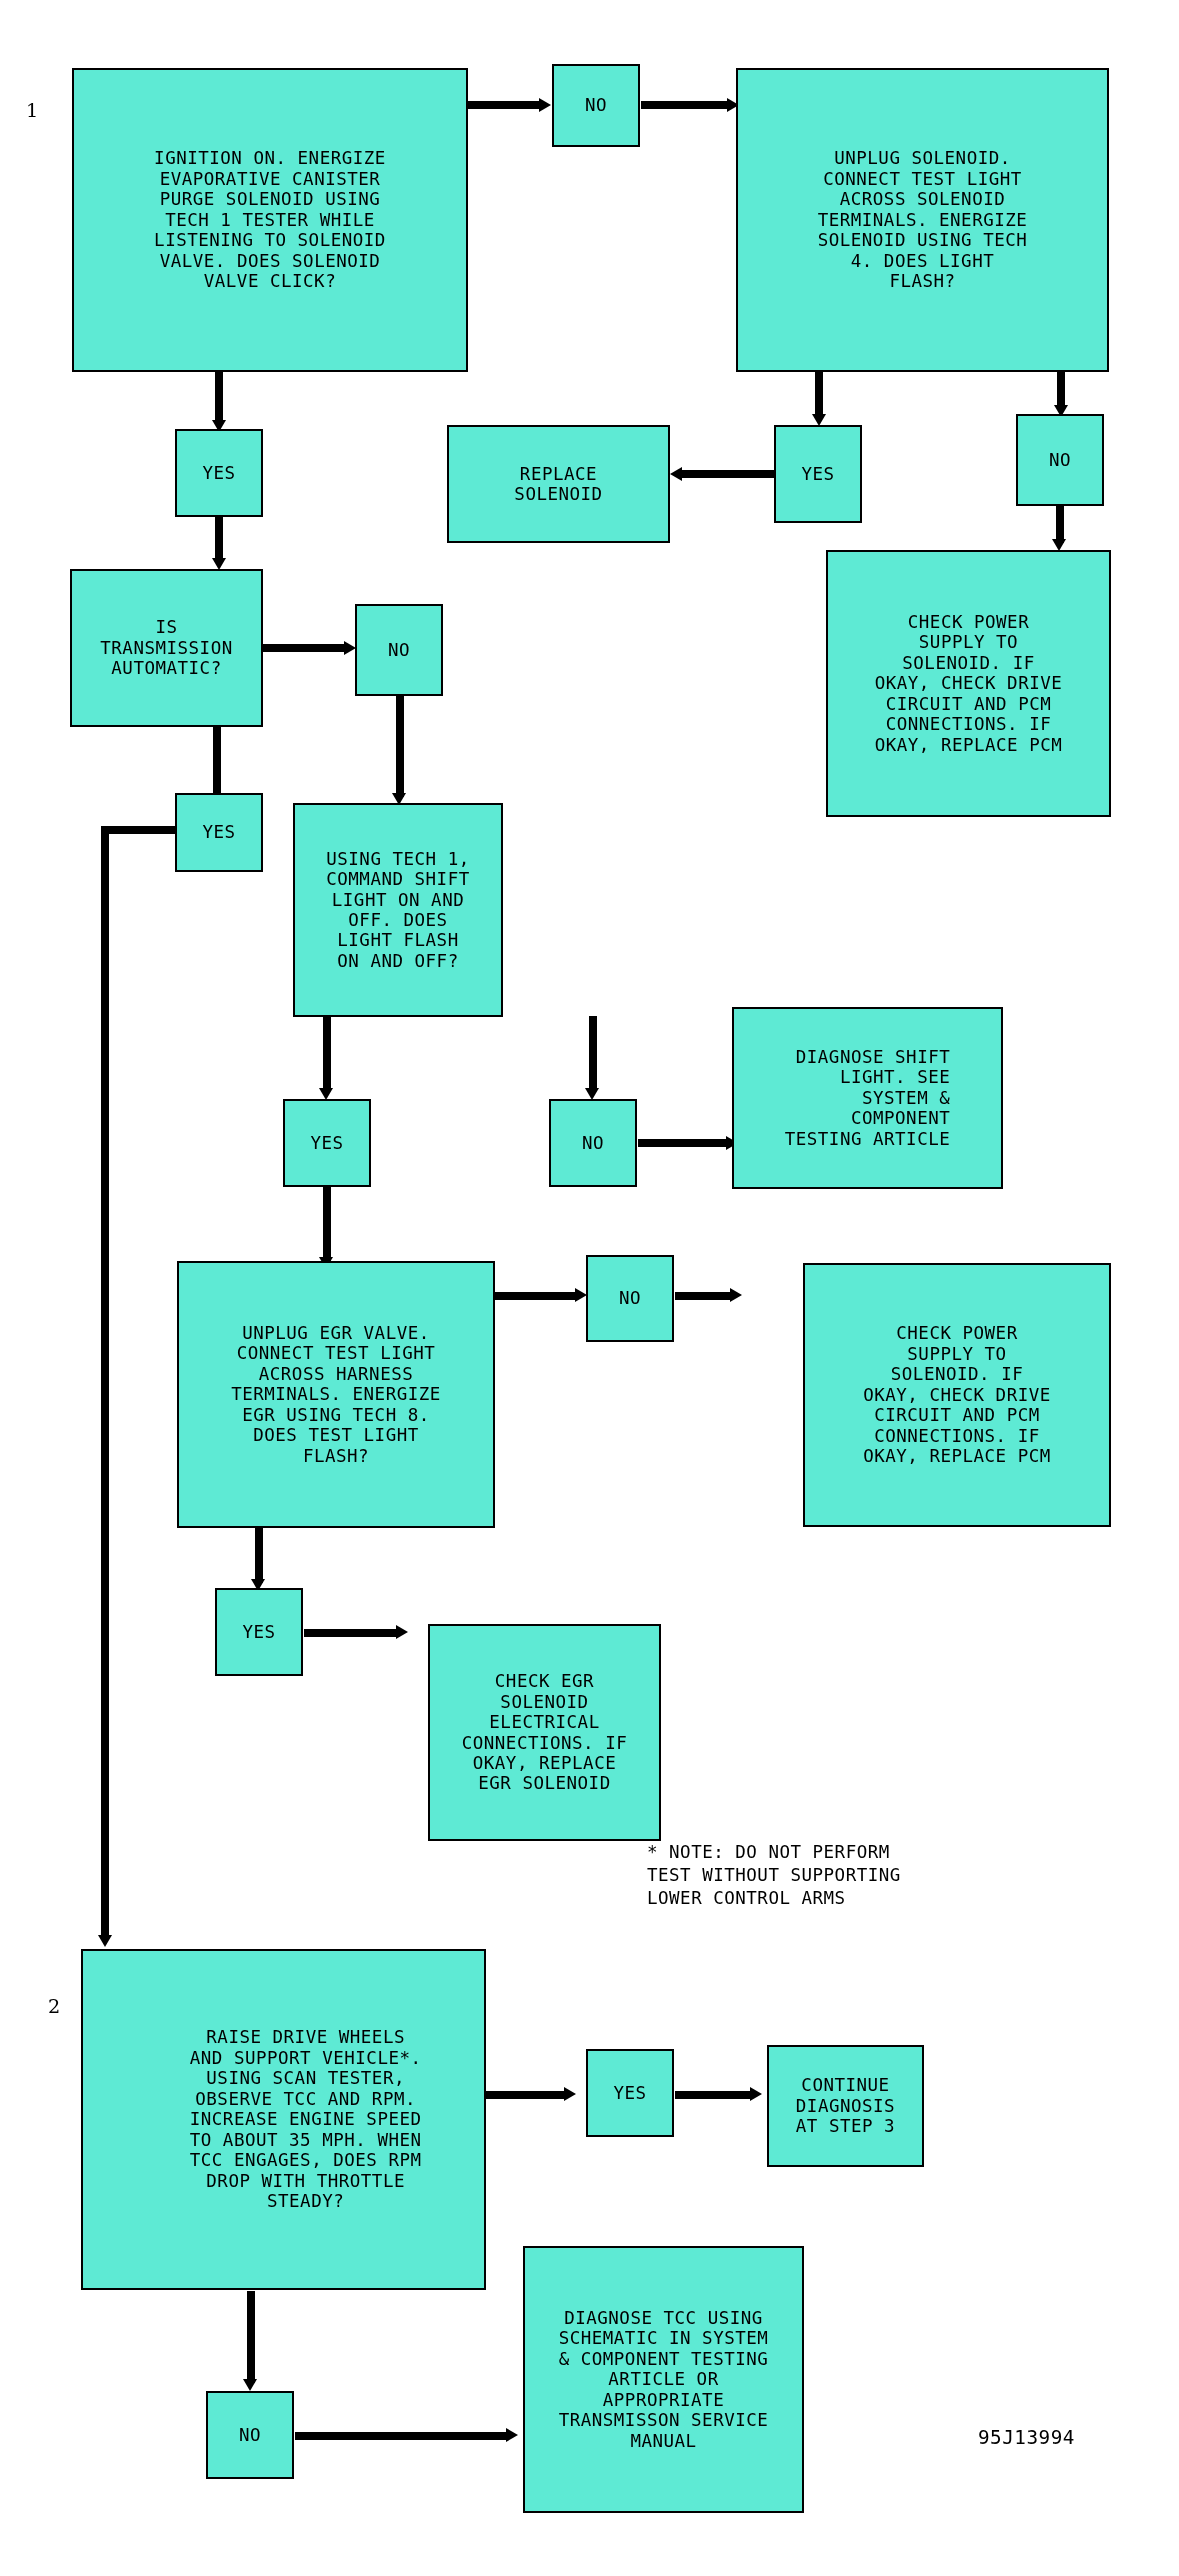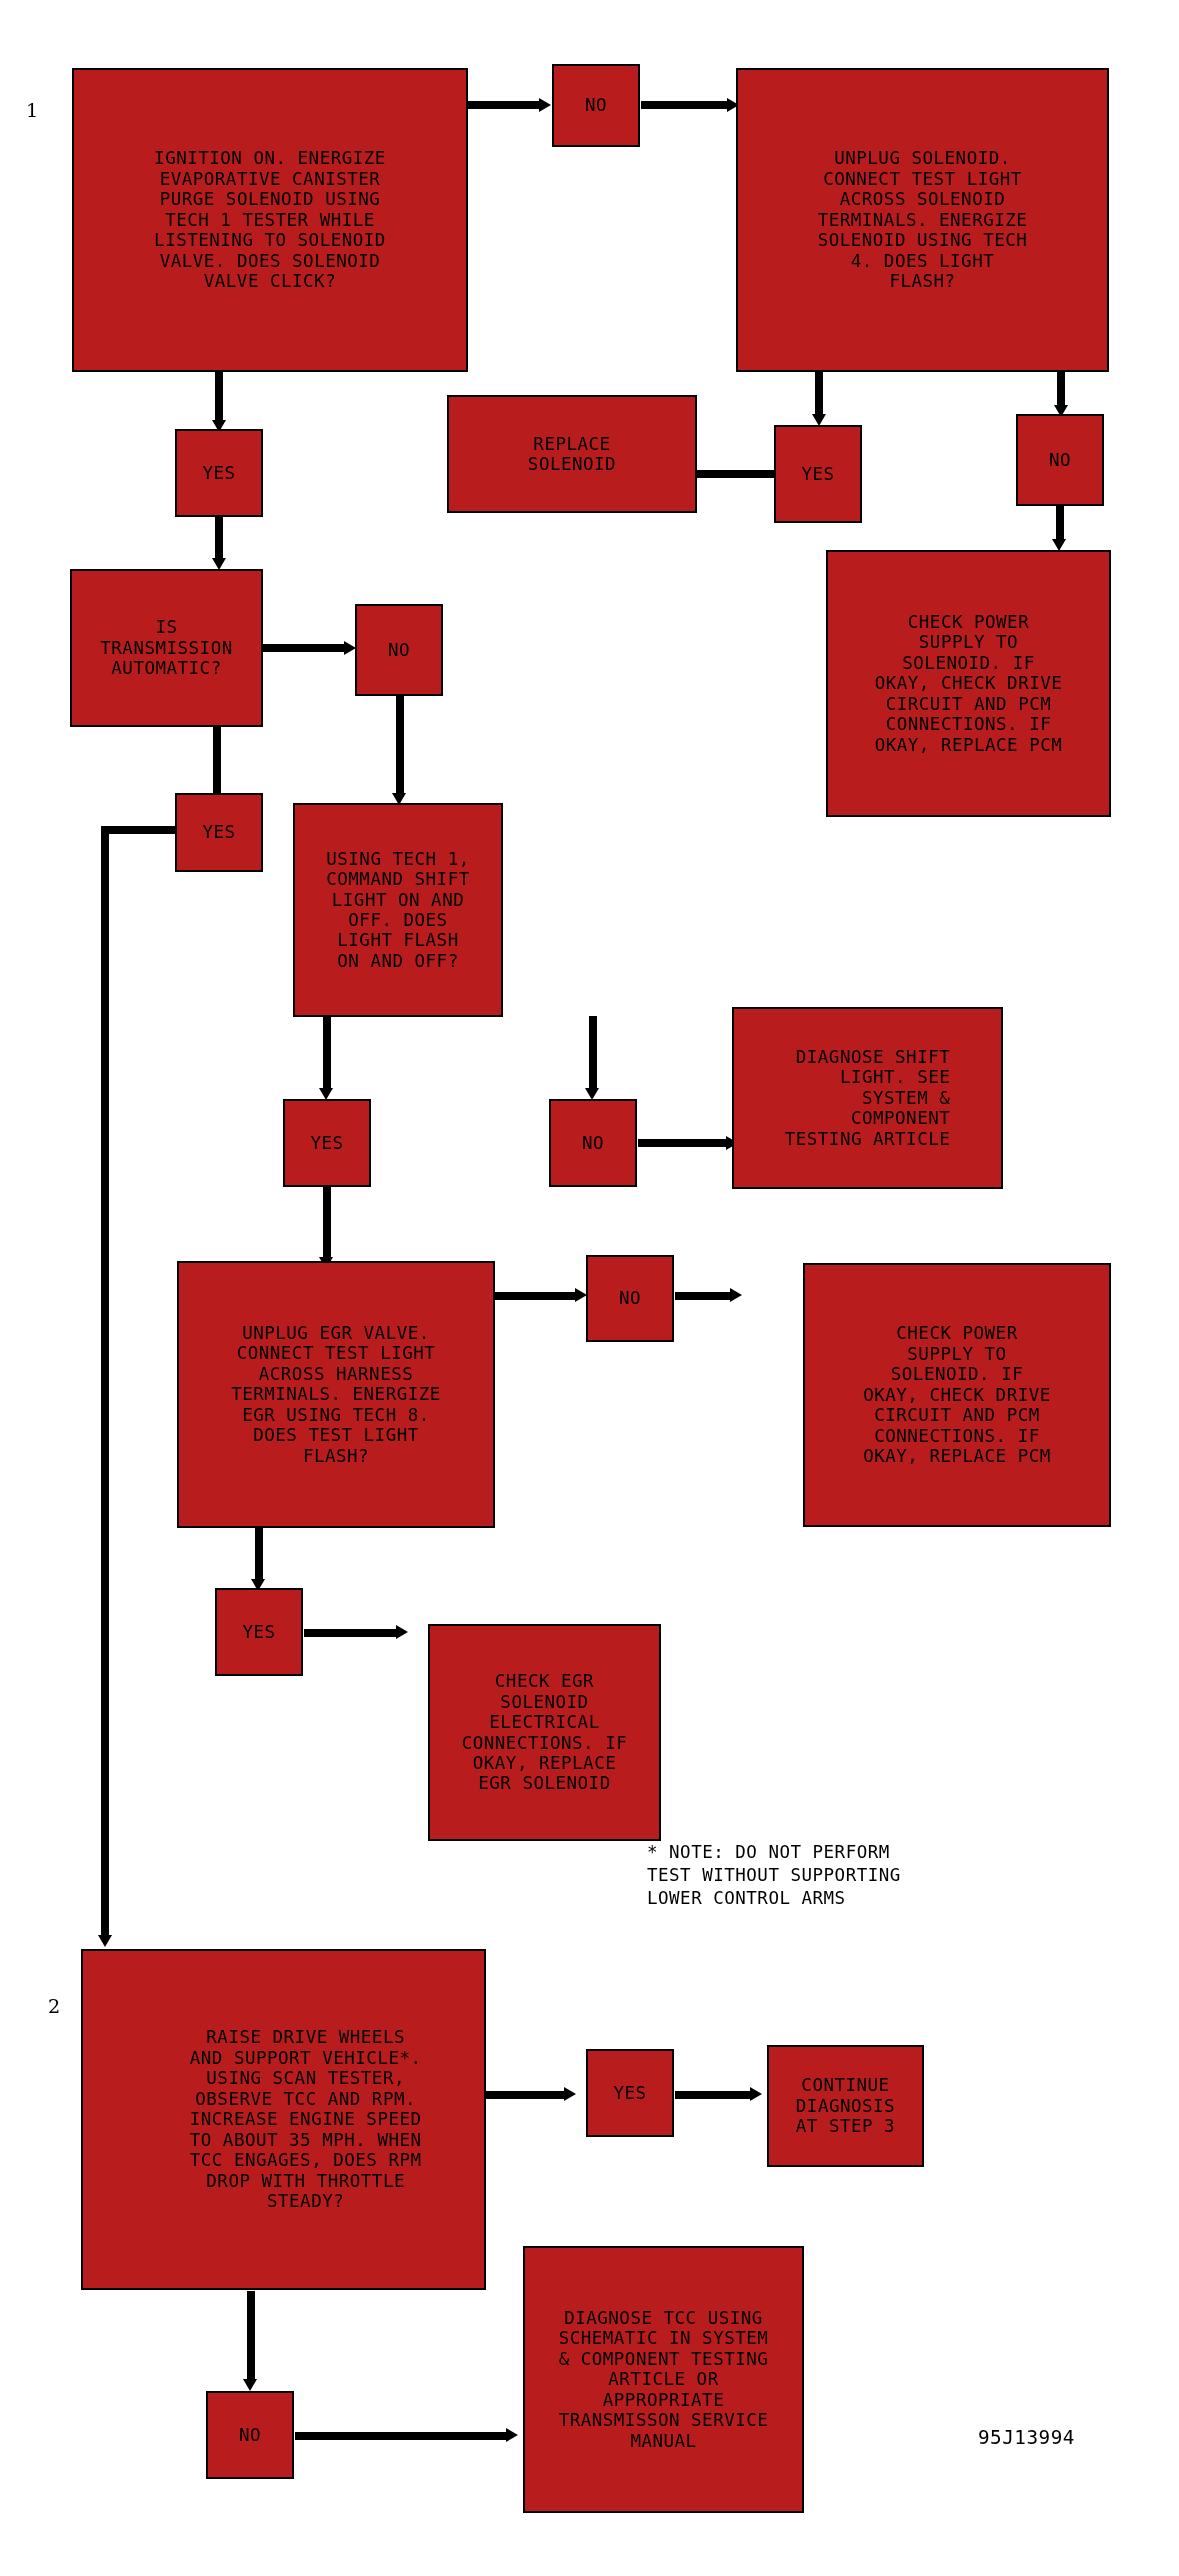--- a/index.html
+++ b/index.html
@@ -14,21 +14,21 @@
     height: 2576px;
     background: #ffffff;
     font-family: "DejaVu Sans Mono", "Liberation Mono", monospace;
     overflow: hidden;
   }
   
   .box {
     position: absolute;
     box-sizing: border-box;
     border: 2.8px solid #000000;
-    background: #b91c1c;
+    background: #5eead4;
     display: flex;
     align-items: center;
     justify-content: center;
     text-align: center;
     color: #000000;
     line-height: 1.17;
     letter-spacing: 0.5px;
     white-space: pre-line;
     font-size: 17.5px;
     padding: 1.8px 3.7px;
@@ -128,21 +128,21 @@
   <div class="arrow down" style="left:812px; top:414px;"></div>
 
   <div class="line-v" style="left:1057px; top:372px; width:8.3px; height:37px;"></div>
   <div class="arrow down" style="left:1054px; top:405px;"></div>
 
   <div class="box small" style="left:774px; top:425px; width:88px; height:98px;">YES</div>
 
   <div class="arrow left" style="left:670px; top:467px;"></div>
   <div class="line-h" style="left:682px; top:470px; width:92px; height:8.3px;"></div>
 
-  <div class="box" style="left:447px; top:395px; width:250px; height:118px;">REPLACE
+  <div class="box" style="left:447px; top:425px; width:223px; height:118px;">REPLACE
 SOLENOID</div>
 
   <div class="box small" style="left:1016px; top:414px; width:88px; height:92px;">NO</div>
 
   <div class="line-v" style="left:1056px; top:506px; width:8.3px; height:37px;"></div>
   <div class="arrow down" style="left:1052px; top:539px;"></div>
 
   <div class="box" style="left:826px; top:550px; width:285px; height:267px;">CHECK POWER
 SUPPLY TO
 SOLENOID. IF

